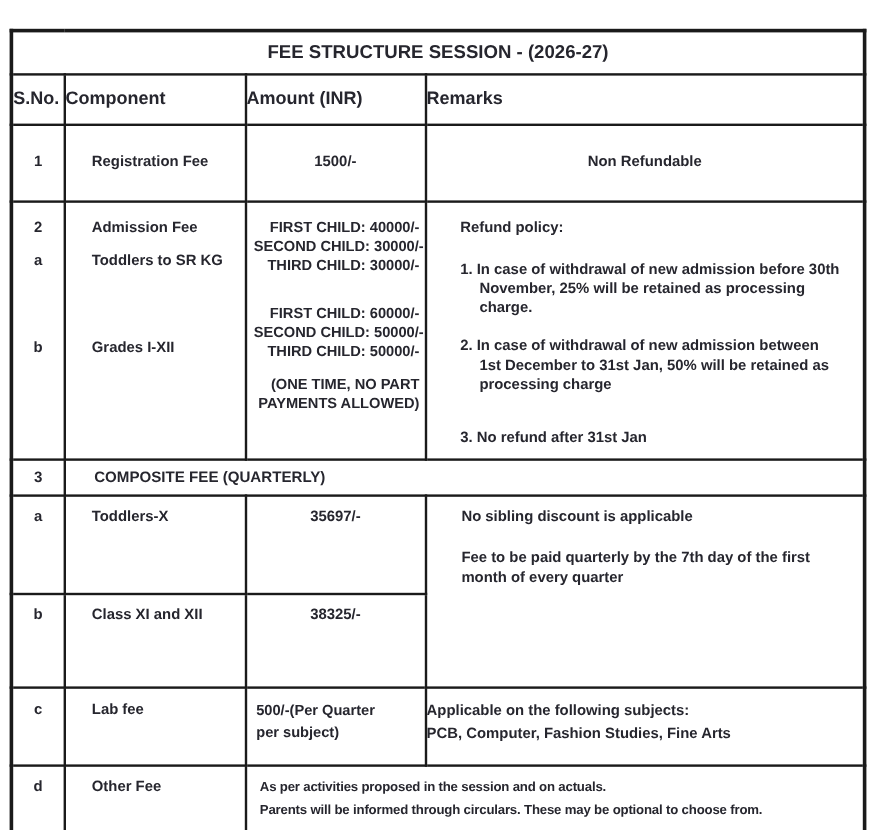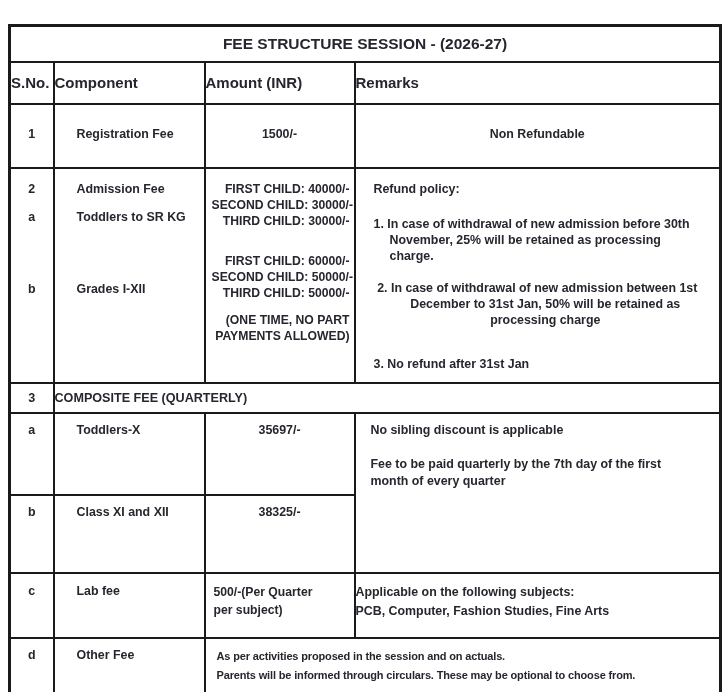--- a/index.html
+++ b/index.html
@@ -31,33 +31,33 @@
   .c-comp{padding-left:22px;padding-right:0;}
   
   tr.row-adm{height:215px;}
   tr.row-adm td{padding-top:12px;}
   .gap-a{margin-top:12px;}
   .gap-b{margin-top:56px;}
   td.adm-amt{padding-top:37px;padding-left:6px;padding-right:4px;text-align:right;}
   .amt-block{line-height:16px;white-space:nowrap;font-size:12.2px;}
   .amt-block2{margin-top:24px;}
   .amt-note{margin-top:11px;line-height:16px;font-size:12.2px;}
-  td.adm-rem{padding-top:11px;padding-left:18px;padding-right:18px;}
+  td.adm-rem{padding-top:11px;padding-left:28px;padding-right:18px;}
   .rem-item{margin-top:19px;padding-left:16px;text-indent:-16px;line-height:16px;}
-  .rem-item2{margin-top:16px;text-align:center;}
+  .rem-item2{margin-top:16px;}
   .rem-item3{margin-top:28px;}
   
   tr.row-comp{height:30px;}
   tr.row-comp td{vertical-align:middle;font-size:12.6px;}
-  td.comp-label{}
+  td.comp-label{padding-left:24px;}
   
   tr.row-ca{height:82px;}
   tr.row-cb{height:78px;}
   tr.row-ca td,tr.row-cb td{padding-top:8px;}
-  td.merged-rem{padding-top:40px;padding-left:15px;padding-right:20px;line-height:16.5px;}
+  td.merged-rem{padding-top:40px;padding-left:29px;padding-right:20px;line-height:16.5px;}
   .merged-rem-p2{margin-top:18px;}
   
   tr.row-lab{height:65px;}
   tr.row-lab td{padding-top:9px;}
   td.lab-amt{padding-left:8px;padding-right:24px;line-height:18px;font-size:12.2px;}
   td.lab-rem{padding-right:10px;line-height:19px;}
   
   tr.row-other{height:58px;}
   tr.row-other td{padding-top:8px;}
   td.other-text{padding-left:11px;padding-right:4px;line-height:19px;font-size:11px;letter-spacing:-0.15px;}

